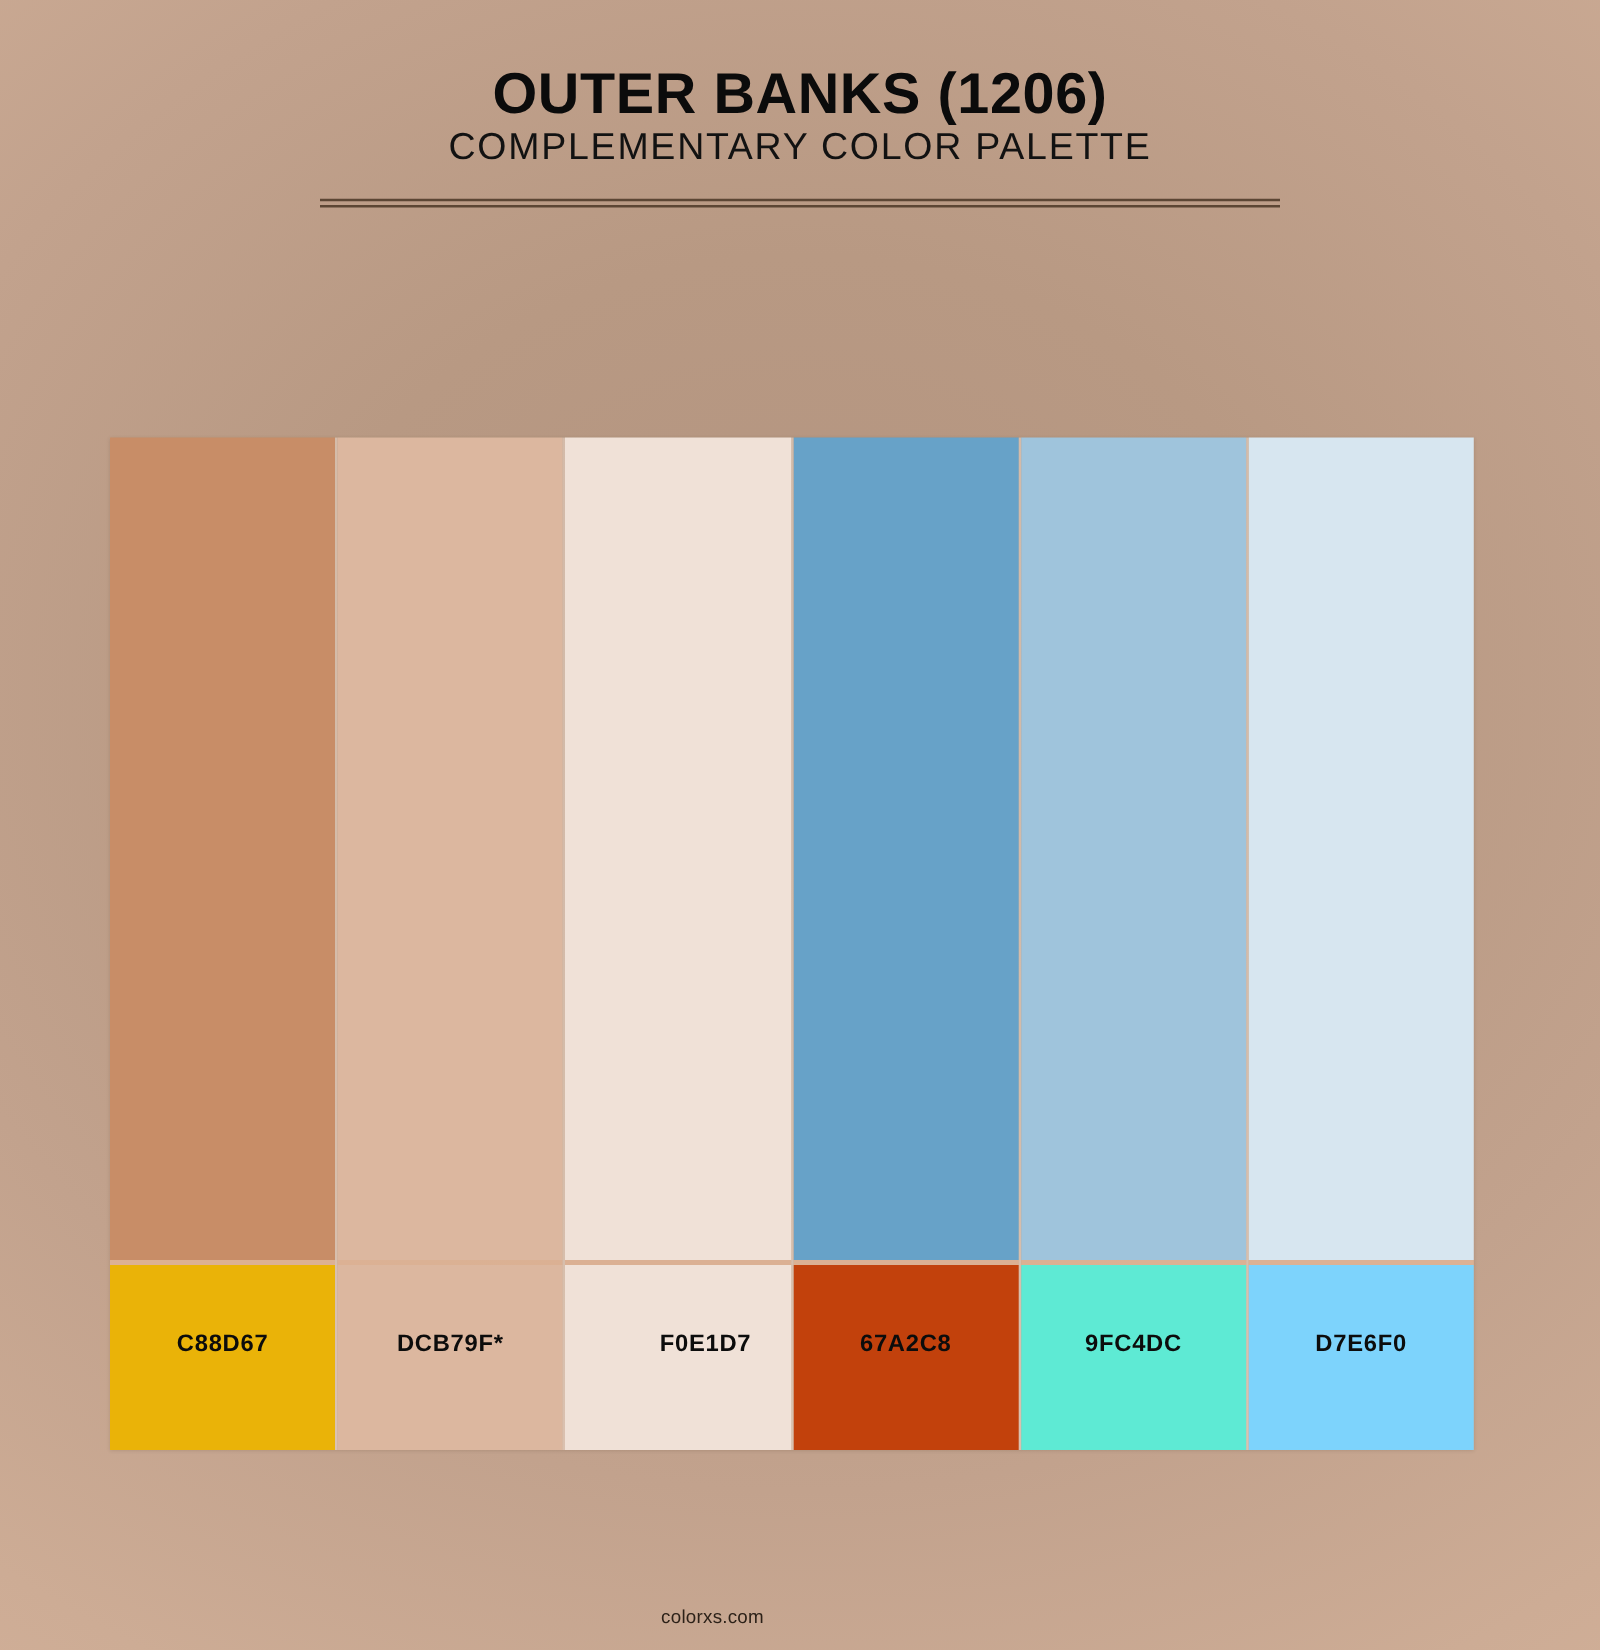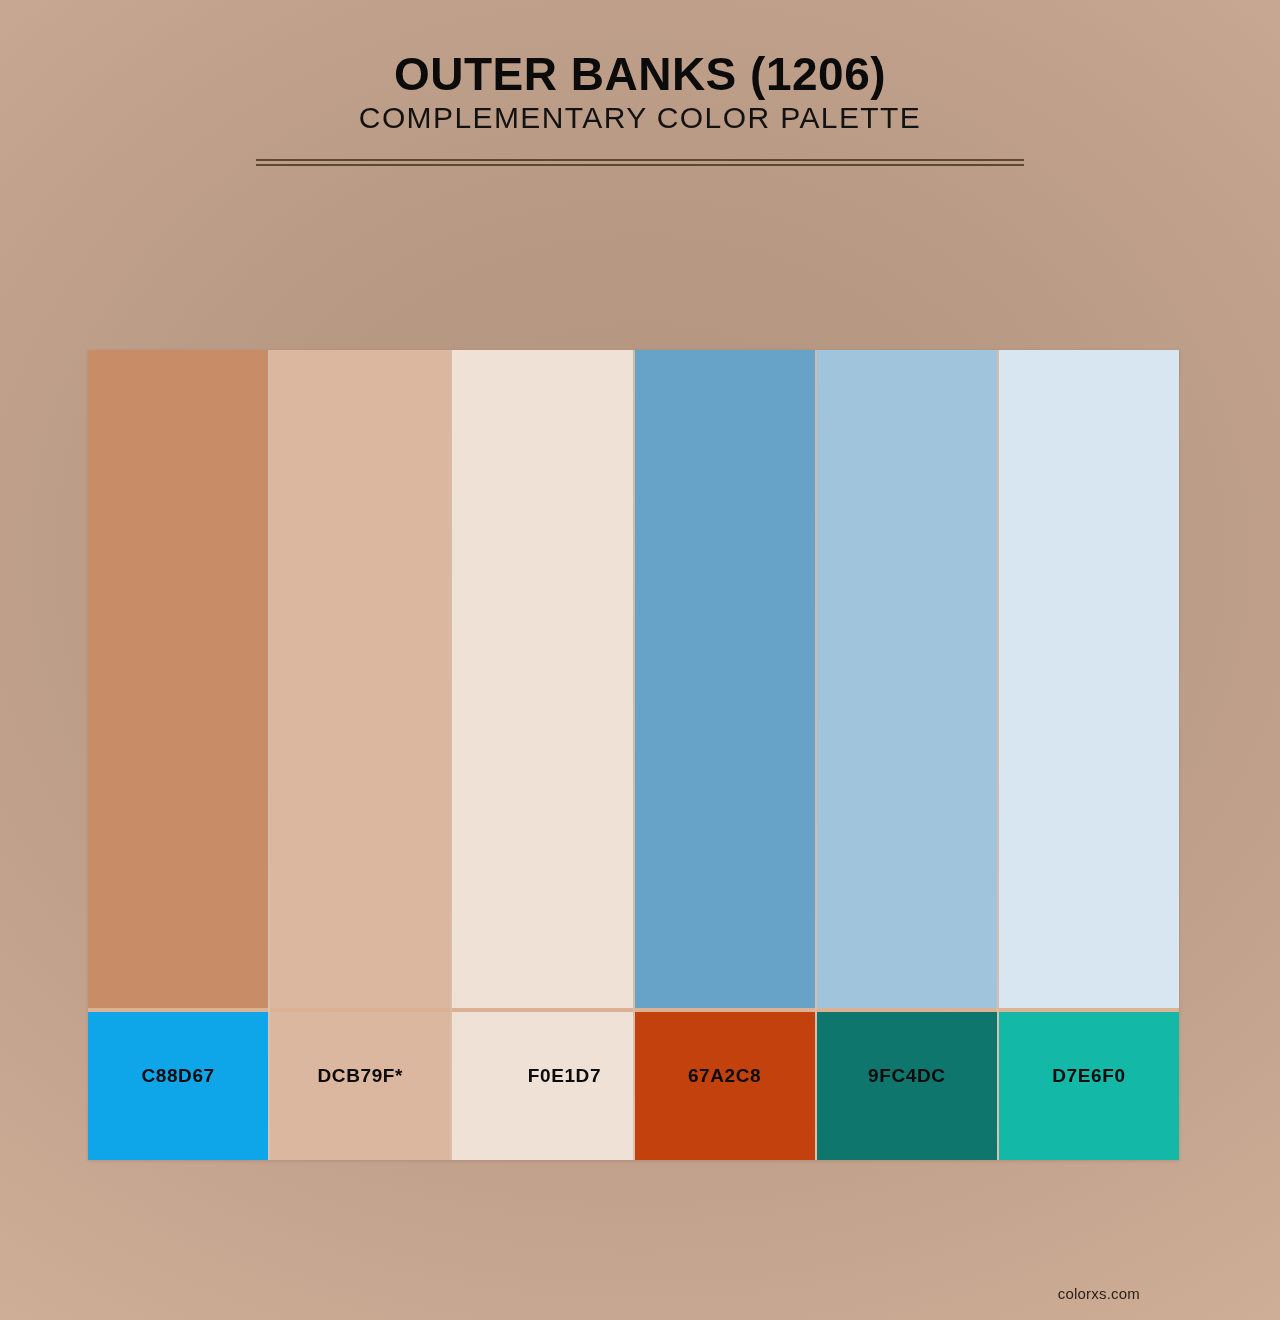--- a/index.html
+++ b/index.html
@@ -104,21 +104,21 @@
     position: relative;
     top: -10px;
   }
 
   
   .footer {
     position: absolute;
     left: 0;
     top: 1285px;
     width: 1140px;
-    text-align: right;
+    text-align: center;
   }
 
   .footer-text {
     font-size: 15px;
     font-weight: 500;
     color: #2c2118;
     letter-spacing: 0.2px;
   }
 </style>
 </head>
@@ -127,21 +127,21 @@
 <div class="header">
   <div class="title">OUTER BANKS (1206)</div>
   <div class="subtitle">COMPLEMENTARY COLOR PALETTE</div>
   <div class="divider"></div>
 </div>
 
 <div class="palette" id="palette">
     <div class="swatch-col">
       <div class="swatch-block" style="background: rgb(200, 141, 103);"></div>
       <div class="swatch-sep"></div>
-      <div class="swatch-foot" style="background: #0ea5e9;">
+      <div class="swatch-foot" style="background: #eab308;">
         <span class="swatch-label" style="color: rgb(12, 12, 12);">C88D67</span>
       </div>
     </div>
     <div class="swatch-col">
       <div class="swatch-block" style="background: rgb(220, 183, 159);"></div>
       <div class="swatch-sep"></div>
       <div class="swatch-foot" style="background: rgb(220, 183, 159);">
         <span class="swatch-label" style="color: rgb(12, 12, 12);">DCB79F*</span>
       </div>
     </div>
@@ -155,28 +155,28 @@
     <div class="swatch-col">
       <div class="swatch-block" style="background: rgb(103, 162, 200);"></div>
       <div class="swatch-sep"></div>
       <div class="swatch-foot" style="background: #c2410c;">
         <span class="swatch-label" style="color: rgb(12, 12, 12);">67A2C8</span>
       </div>
     </div>
     <div class="swatch-col">
       <div class="swatch-block" style="background: rgb(159, 196, 220);"></div>
       <div class="swatch-sep"></div>
-      <div class="swatch-foot" style="background: #0f766e;">
+      <div class="swatch-foot" style="background: #5eead4;">
         <span class="swatch-label" style="color: rgb(12, 12, 12);">9FC4DC</span>
       </div>
     </div>
     <div class="swatch-col">
       <div class="swatch-block" style="background: rgb(215, 230, 240);"></div>
       <div class="swatch-sep"></div>
-      <div class="swatch-foot" style="background: #14b8a6;">
+      <div class="swatch-foot" style="background: #7dd3fc;">
         <span class="swatch-label" style="color: rgb(12, 12, 12);">D7E6F0</span>
       </div>
     </div>
   </div>
 
 <div class="footer">
   <span class="footer-text">colorxs.com</span>
 </div>
 
 </body></html>

